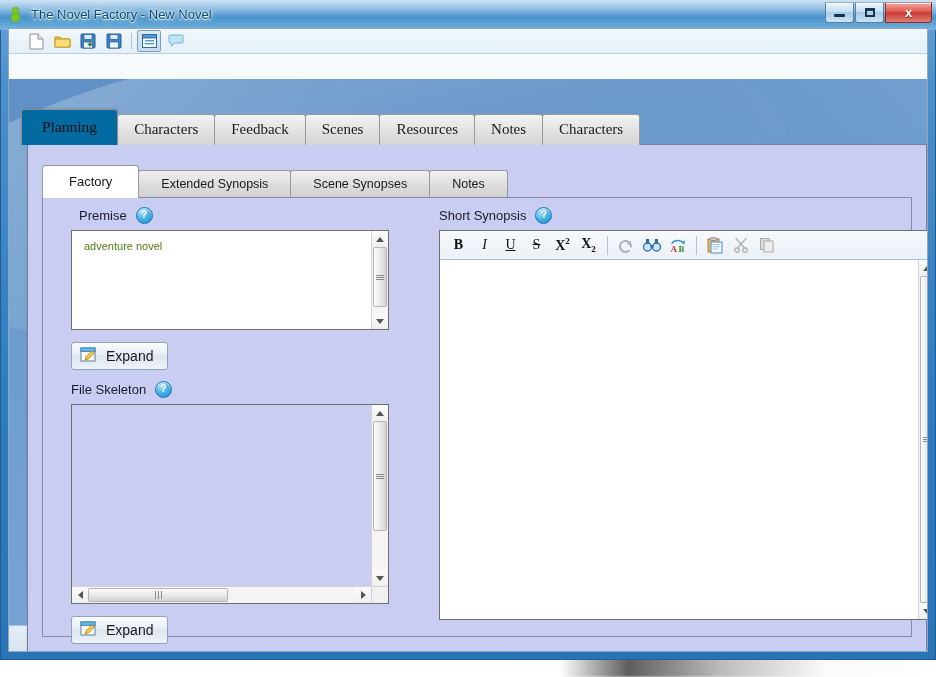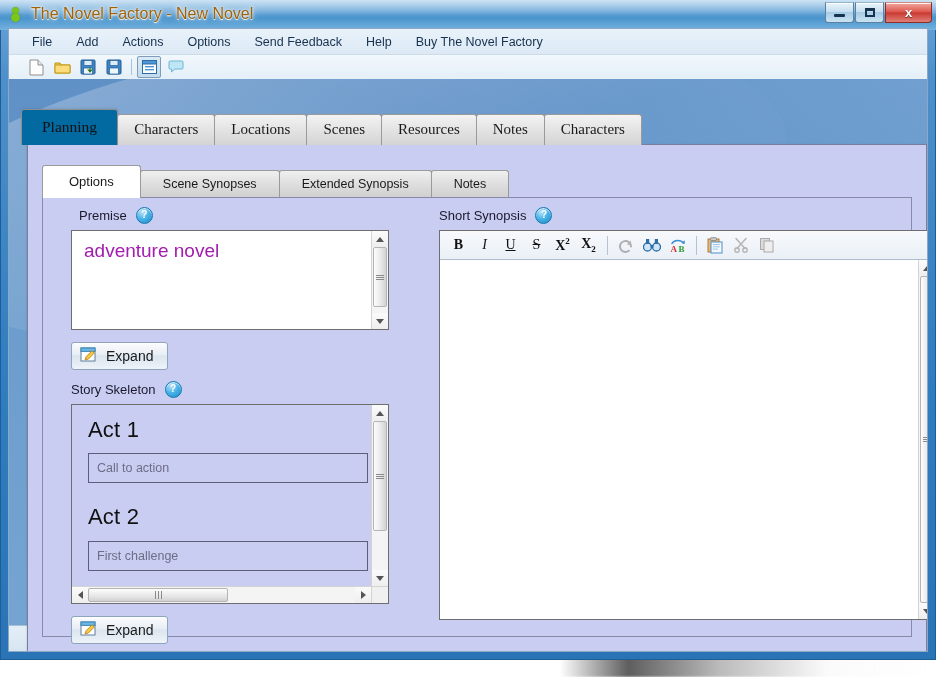--- a/index.html
+++ b/index.html
@@ -47,21 +47,21 @@
   .title-icon{
     position:relative;width:16px;height:16px;margin-left:8px;margin-right:7px;flex:none;
   }
   .title-icon i{
     position:absolute;display:block;background:#7ac61a;border-radius:50%;
     box-shadow:0 0 1px rgba(0,0,0,.35);
   }
   .title-icon i.a{width:7px;height:7px;left:4px;top:1px;}
   .title-icon i.b{width:9px;height:9px;left:3px;top:7px;}
   .title-text{
-    font-size:16px;color:#a16207;white-space:nowrap;
+    font-size:13px;color:#0c4a6e;white-space:nowrap;
     text-shadow:0 0 3px rgba(255,255,255,.95),0 0 6px rgba(255,255,255,.9),0 1px 0 rgba(255,255,255,.8);
   }
   .winbtns{position:absolute;right:4px;top:2px;display:flex;align-items:flex-start;}
   .wbtn{
     width:27px;height:19px;margin-left:1px;
     border:1px solid #5d7f9e;border-top-color:#93b4cd;
     border-radius:0 0 3px 3px;
     background:linear-gradient(180deg,#eaf4fb 0%,#c7dff0 45%,#a6cbe6 50%,#cbe3f3 100%);
     display:flex;align-items:center;justify-content:center;
     box-shadow:inset 0 1px 0 rgba(255,255,255,.85);
@@ -189,21 +189,21 @@
     box-shadow:inset 0 1px 1px rgba(255,255,255,.8);
     font-family:"Liberation Sans",sans-serif;cursor:pointer;
   }
 
   
   .premisebox{
     position:absolute;left:28px;top:32px;width:318px;height:100px;
     background:#ffffff;border:1px solid #6e6e6e;box-sizing:border-box;
   }
   .premisetext{
-    position:absolute;left:12px;top:9px;font-size:19px;color:#a21caf;
+    position:absolute;left:12px;top:9px;font-size:11px;color:#4d7c0f;
   }
 
   
   .vsb{
     position:absolute;right:0;top:0;bottom:0;width:17px;
     background:#f0f0f0;border-left:1px solid #d3d3d3;box-sizing:border-box;
     display:flex;flex-direction:column;
   }
   .sbarrow{
     height:16px;flex:none;background:linear-gradient(180deg,#fbfbfb,#eeeeee);
@@ -326,29 +326,20 @@
           <span class="gmax"></span>
         </div>
       <div class="wbtn close">
         <span class="gx">x</span>
       </div>
     </div>
   </div>
 
   <div class="client">
 
-    <div class="menubar">
-      <div class="menuitem">File</div>
-      <div class="menuitem">Add</div>
-      <div class="menuitem">Actions</div>
-      <div class="menuitem">Options</div>
-      <div class="menuitem">Send Feedback</div>
-      <div class="menuitem">Help</div>
-      <div class="menuitem">Buy The Novel Factory</div>
-    </div>
 
     <div class="toolbar">
       <div class="tbtn">
         <span>
           <svg width="15" height="17" viewBox="0 0 15 17">
             <path d="M1 1h8l5 5v10H1z" fill="#fdfdfd" stroke="#8f8f8f" stroke-width="1"></path>
             <path d="M9 1v5h5" fill="#e8e8e8" stroke="#8f8f8f" stroke-width="1"></path>
           </svg>
         </span>
       </div>
@@ -400,33 +391,33 @@
     </div>
 
     <div class="bluearea">
       <div class="swoosh"></div>
       <div class="swoosh2"></div>
     </div>
 
     <div class="maintabs">
       <div class="mtab active">Planning</div>
       <div class="mtab">Characters</div>
-      <div class="mtab">Locations</div>
+      <div class="mtab">Feedback</div>
       <div class="mtab">Scenes</div>
       <div class="mtab">Resources</div>
       <div class="mtab">Notes</div>
       <div class="mtab">Characters</div>
     </div>
 
     <div class="panel">
 
       <div class="subtabs">
-        <div class="stab active">Options</div>
+        <div class="stab active">Factory</div>
+        <div class="stab">Extended Synopsis</div>
         <div class="stab">Scene Synopses</div>
-        <div class="stab">Extended Synopsis</div>
         <div class="stab">Notes</div>
       </div>
 
       <div class="subpanel">
 
         <div class="seclabel" style="left:28px;top:9px;margin-left:8px;">
           <span>Premise</span>
           <span class="helpicon">?</span>
         </div>
 
@@ -457,35 +448,25 @@
               <rect x="1" y="1" width="14" height="13" fill="#ffffff" stroke="#5c7f9e"></rect>
               <rect x="1" y="1" width="14" height="3.4" fill="#69b7e2" stroke="#3d86b5"></rect>
               <path d="M5 13l1-3.2 6-6 2.3 2.3-6 6z" fill="#f5c842" stroke="#b07f18" stroke-width=".8"></path>
               <path d="M5 13l2.2-.6-1.3-1.3z" fill="#e0922c"></path>
             </svg>
           </span>
           <span class="lbl">Expand</span>
         </div>
 
         <div class="seclabel" style="left:28px;top:183px;">
-          <span>Story Skeleton</span>
+          <span>File Skeleton</span>
           <span class="helpicon">?</span>
         </div>
 
         <div class="skelbox" style="top:206px;">
-          <div class="skelinner">
-            <div class="actlabel" style="left:16px;top:12px;">Act 1</div>
-            <div class="actinput" style="top:48px;">
-              <span>Call to action</span>
-            </div>
-            <div class="actlabel" style="left:16px;top:99px;">Act 2</div>
-            <div class="actinput" style="top:136px;">
-              <span>First challenge</span>
-            </div>
-          </div>
 
           <div class="vsb" style="bottom:17px;">
             <div class="sbarrow">
                 <span class="tri up"></span>
               </div>
             <div class="sbtrack">
               <div class="sbthumb" style="top:0;height:110px;">
                 <span class="grip">
                     <i></i>
                     <i></i>

